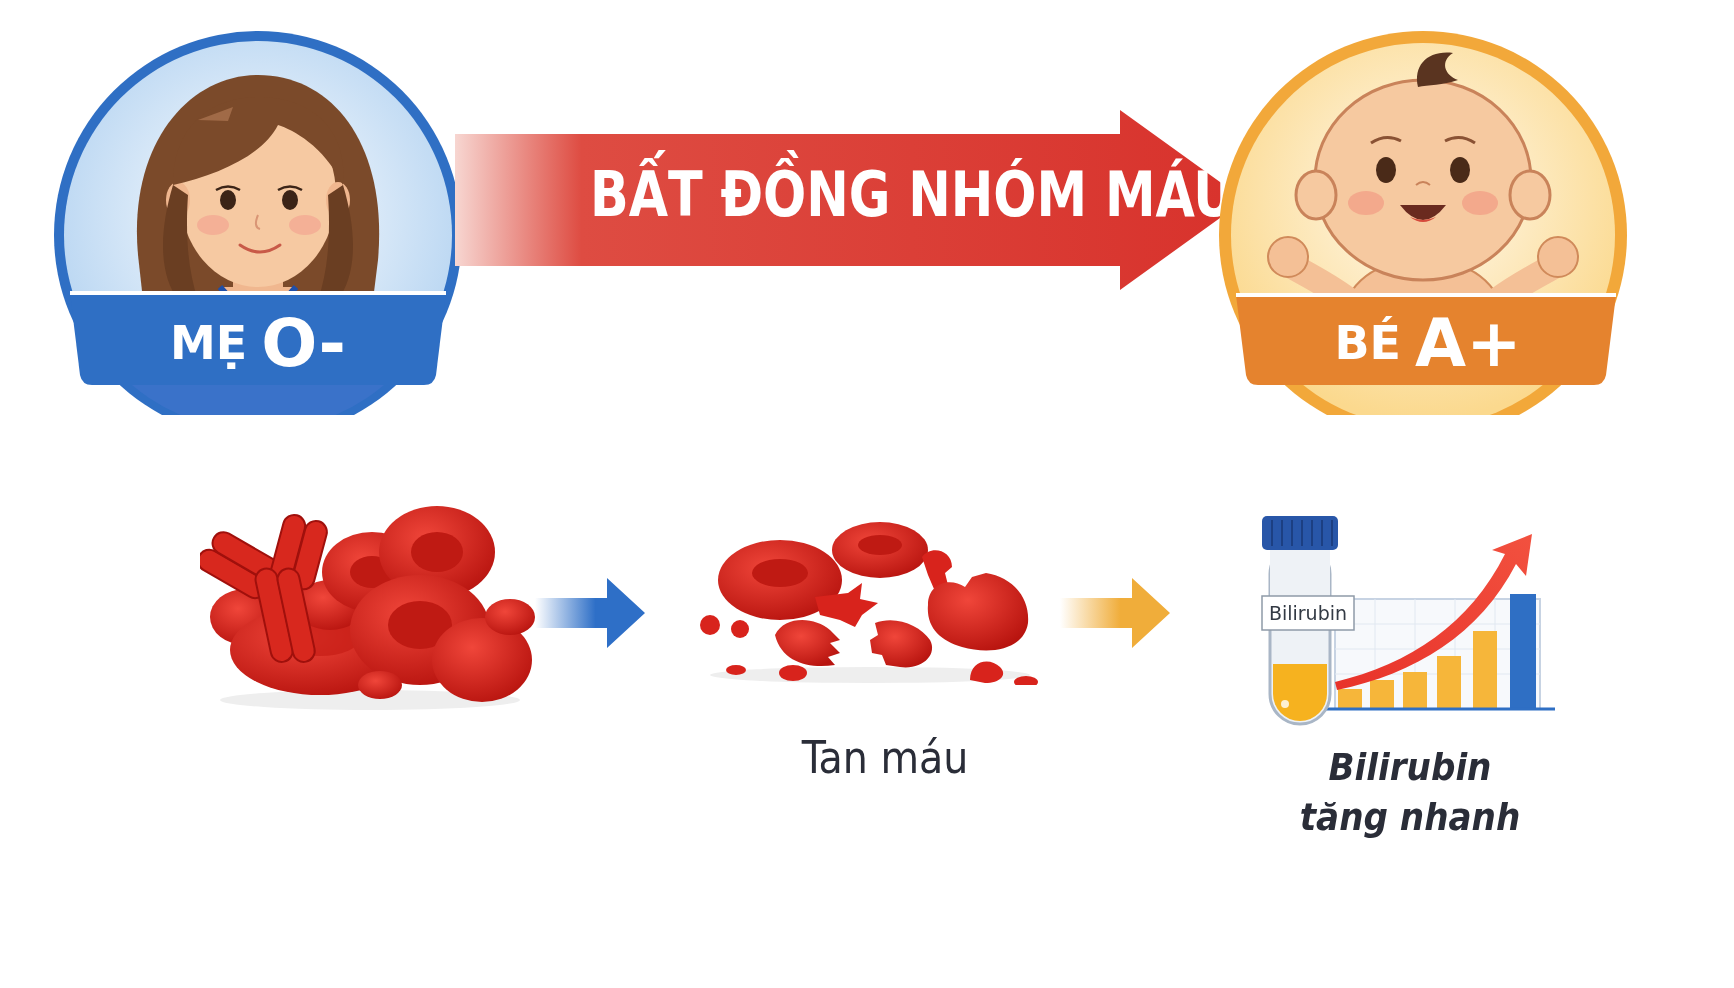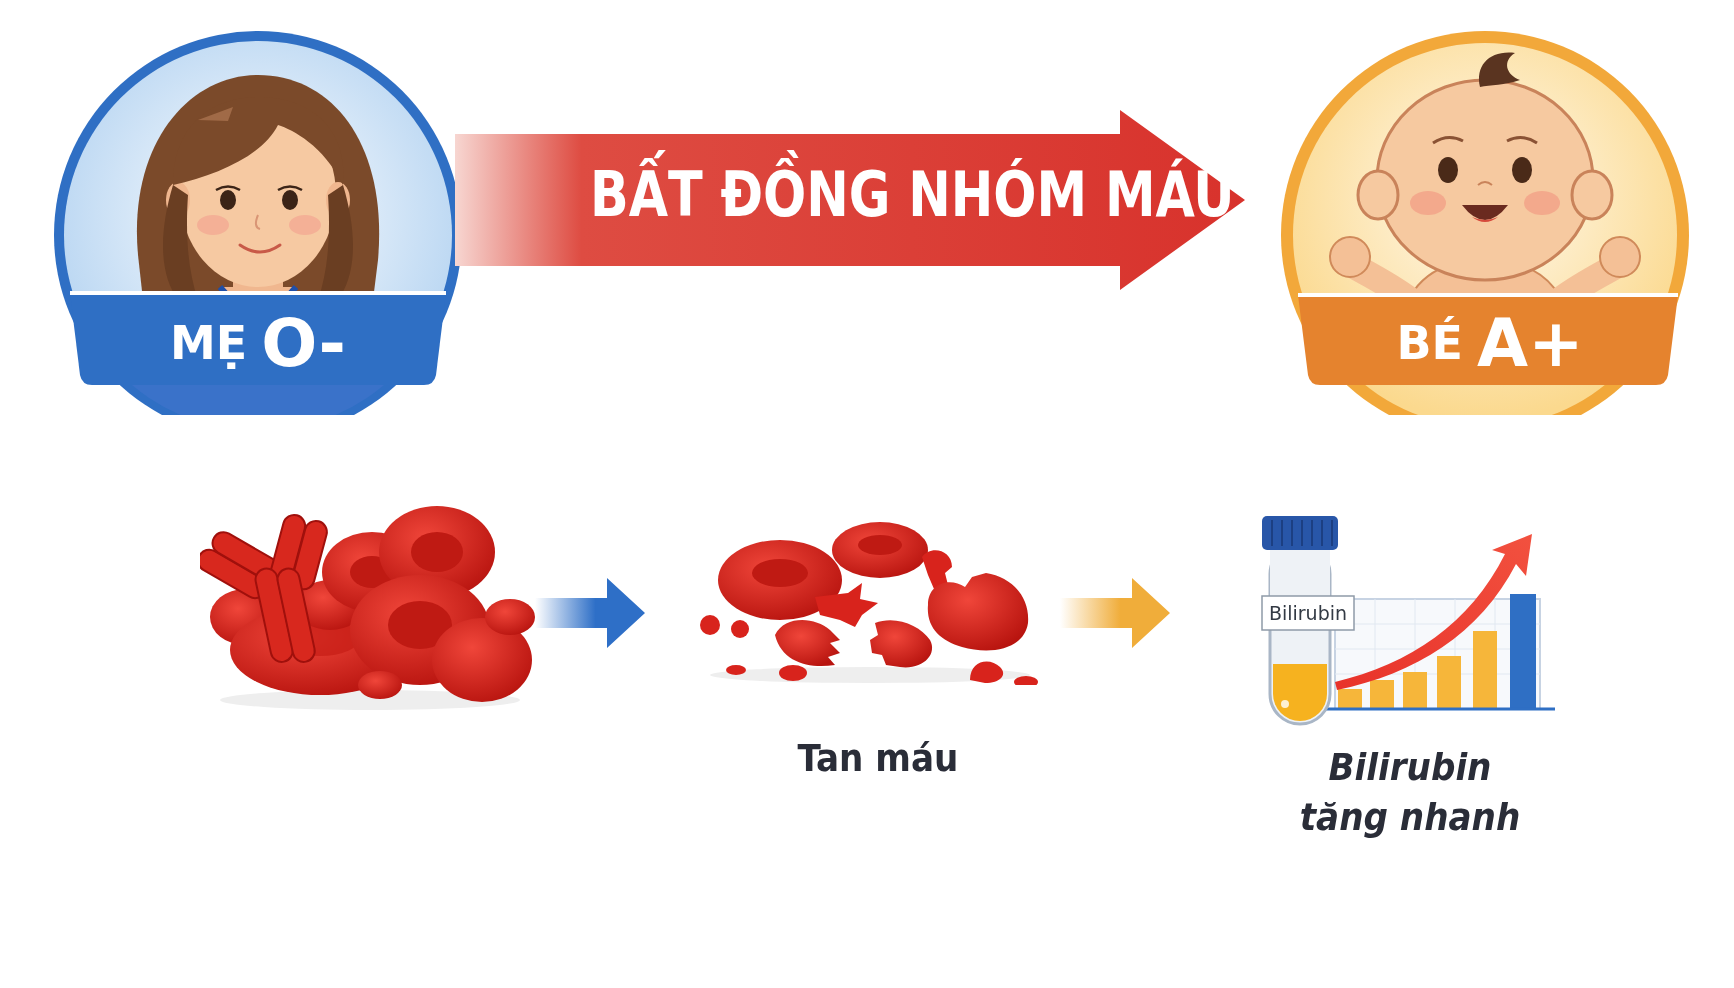--- a/index.html
+++ b/index.html
@@ -75,21 +75,21 @@
         <stop offset="0%" stop-color="#f7d6d1"></stop>
         <stop offset="16%" stop-color="#de4c42"></stop>
         <stop offset="100%" stop-color="#d8322c"></stop>
       </linearGradient>
     </defs>
     <path d="M0 24 L665 24 L665 0 L790 90 L665 180 L665 156 L0 156 Z" fill="url(#redg)"></path>
   </svg>
   <div class="title-text" style="left:135px;top:48px;font-size:62px;">BẤT ĐỒNG NHÓM MÁU</div>
 </div>
 
-<div class="abs" style="left:1270px;top:25px;width:430px;height:390px;text-align:center;">
+<div class="abs" style="left:1208px;top:25px;width:430px;height:390px;text-align:center;">
   <svg width="430" height="390" viewBox="0 0 430 390" class="abs" style="left:0;top:0;">
     <defs>
       <radialGradient id="bbg" cx="50%" cy="40%" r="58%">
         <stop offset="0%" stop-color="#fffaf0"></stop>
         <stop offset="100%" stop-color="#fbd98e"></stop>
       </radialGradient>
       <clipPath id="bclip">
           <circle cx="215" cy="210" r="194"></circle>
         </clipPath>
     </defs>
@@ -207,21 +207,21 @@
     <path d="M85 120 C95 100 125 102 140 115 L150 125 L140 128 L150 138 L138 142 L145 150 C120 154 92 148 85 120 Z" fill="url(#rbc)"></path>
     <path d="M180 125 L188 120 L185 108 C205 100 230 110 240 125 C248 140 232 155 210 152 L196 150 L192 140 L182 138 Z" fill="url(#rbc)"></path>
 
     <circle cx="20" cy="110" r="10" fill="#d8231c"></circle>
     <circle cx="50" cy="114" r="9" fill="#d8231c"></circle>
     <ellipse cx="46" cy="155" rx="10" ry="5" fill="#d8231c"></ellipse>
     <ellipse cx="103" cy="158" rx="14" ry="8" fill="#d8231c"></ellipse>
     <path d="M280 165 C280 145 300 142 310 152 C318 160 310 168 295 168 Z" fill="#d8231c"></path>
     <ellipse cx="336" cy="167" rx="12" ry="6" fill="#d8231c"></ellipse>
   </svg>
-  <div class="caption" style="left:8px;top:218px;width:360px;font-size:38px;line-height:50px;font-weight:bold;">Tan máu</div>
+  <div class="caption" style="left:15px;top:218px;width:360px;font-size:44px;line-height:50px;">Tan máu</div>
 </div>
 
 <div class="abs" style="left:1240px;top:504px;width:340px;height:340px;">
   <svg width="340" height="230" viewBox="0 0 340 230" class="abs" style="left:0;top:0;">
     <defs>
       <linearGradient id="arrowred" x1="0" y1="1" x2="1" y2="0">
         <stop offset="0%" stop-color="#e8322a"></stop>
         <stop offset="100%" stop-color="#f2513f"></stop>
       </linearGradient>
     </defs>

